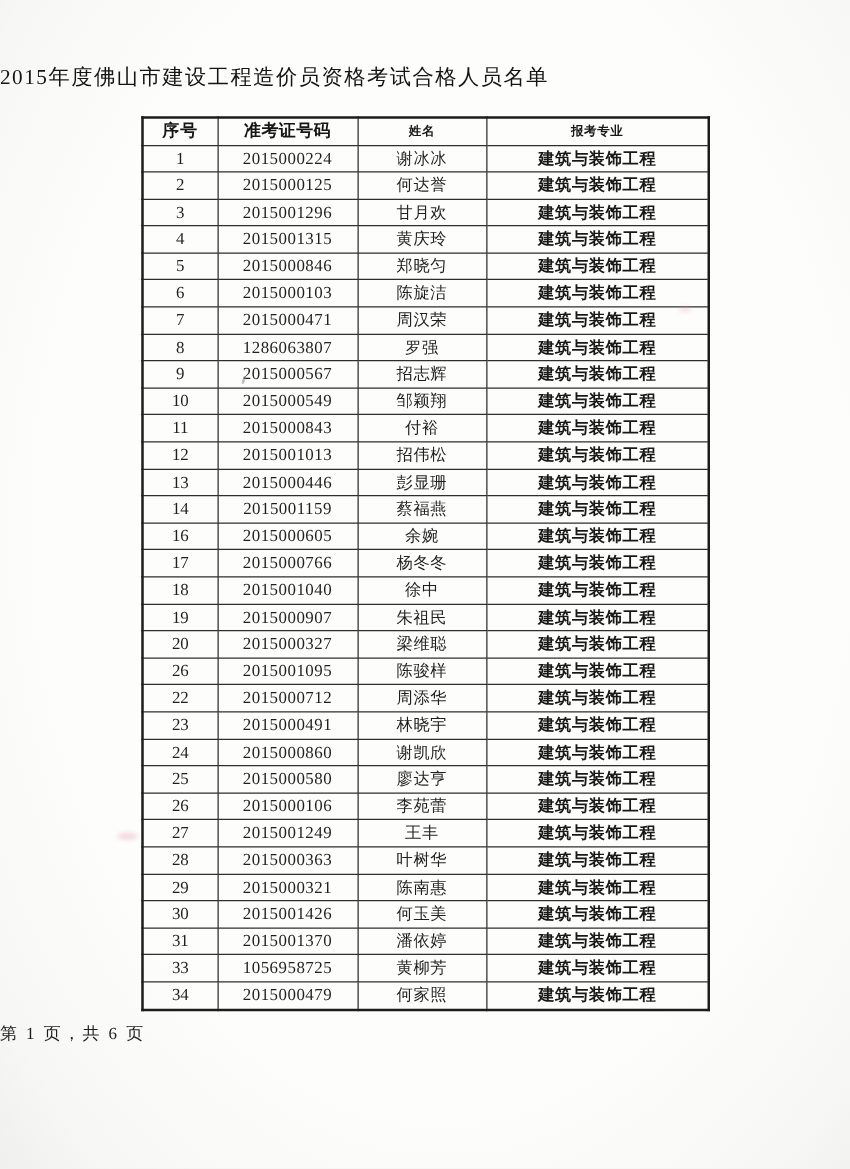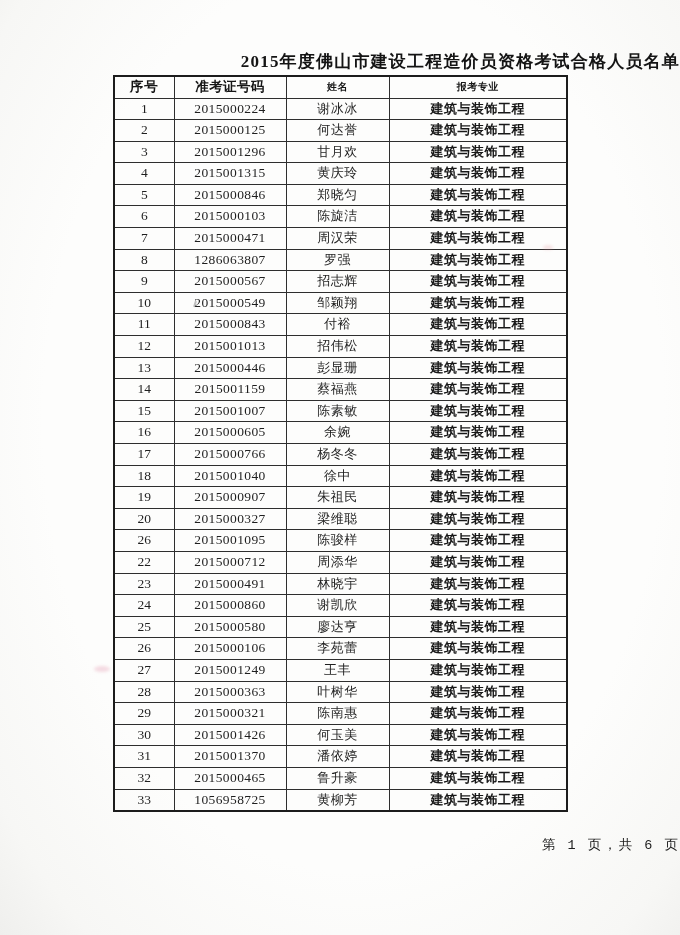--- a/index.html
+++ b/index.html
@@ -10,30 +10,29 @@
     overflow: hidden;
   }
   .page {
     position: relative;
     width: 680px; height: 935px;
     background: radial-gradient(ellipse at 52% 45%, #fdfdfc 62%, #f7f7f5 88%, #efefed 100%);
     color: #1b1b1b;
   }
   .doc-title {
     padding-top: 51px;
-    text-align: right;
+    text-align: left;
     font-size: 17px;
-    font-weight: bold;
+    font-weight: normal;
     letter-spacing: 1.2px;
     color: #141414;
     line-height: 22px;
-    padding-left: 44px;
   }
   table.roster {
-    margin: 2px 0 0 113px;
+    margin: 20px 0 0 113px;
     width: 424px;
     border-collapse: collapse;
     table-layout: fixed;
   }
   table.roster, table.roster th, table.roster td {
     border: 1px solid #2e2e2e;
   }
   table.roster { border: 2px solid #1c1c1c; }
   th {
     height: 22px;
@@ -49,26 +48,25 @@
     line-height: 20.6px;
     color: #1f1f1f;
     white-space: nowrap;
     overflow: hidden;
   }
   .col-serial  { width: 60px;  font-size: 13.5px; }
   .col-ticket  { width: 112px; font-size: 13.5px; letter-spacing: 0.4px; }
   .col-name    { width: 103px; letter-spacing: 0.5px; }
   .col-major   { width: 178px; font-weight: bold; letter-spacing: 0.5px; color: #181818; }
   .page-footer {
-    margin-top: 24px;
-    text-align: right;
+    margin-top: 9px;
+    text-align: left;
     font-size: 13.5px;
     letter-spacing: 2px;
     color: #1d1d1d;
-    font-family: Liberation Mono, monospace;
   }
   
   .artifact { position: absolute; pointer-events: none; }
   .artifact.tick {
     left: 194px; top: 301px; width: 2px; height: 6px;
     background: #8a8a8a; transform: rotate(18deg); opacity: .55;
   }
   .artifact.smudge-a {
     left: 94px; top: 666px; width: 16px; height: 6px;
     background: rgba(224, 140, 165, 0.30); border-radius: 50%; filter: blur(1.5px);
@@ -173,26 +171,20 @@
           <td class="col-name">彭显珊</td>
           <td class="col-major">建筑与装饰工程</td>
         </tr>
         <tr>
           <td class="col-serial">14</td>
           <td class="col-ticket">2015001159</td>
           <td class="col-name">蔡福燕</td>
           <td class="col-major">建筑与装饰工程</td>
         </tr>
         <tr>
-          <td class="col-serial">15</td>
-          <td class="col-ticket">2015001007</td>
-          <td class="col-name">陈素敏</td>
-          <td class="col-major">建筑与装饰工程</td>
-        </tr>
-        <tr>
           <td class="col-serial">16</td>
           <td class="col-ticket">2015000605</td>
           <td class="col-name">余婉</td>
           <td class="col-major">建筑与装饰工程</td>
         </tr>
         <tr>
           <td class="col-serial">17</td>
           <td class="col-ticket">2015000766</td>
           <td class="col-name">杨冬冬</td>
           <td class="col-major">建筑与装饰工程</td>
@@ -275,31 +267,31 @@
           <td class="col-name">何玉美</td>
           <td class="col-major">建筑与装饰工程</td>
         </tr>
         <tr>
           <td class="col-serial">31</td>
           <td class="col-ticket">2015001370</td>
           <td class="col-name">潘依婷</td>
           <td class="col-major">建筑与装饰工程</td>
         </tr>
         <tr>
-          <td class="col-serial">32</td>
-          <td class="col-ticket">2015000465</td>
-          <td class="col-name">鲁升豪</td>
-          <td class="col-major">建筑与装饰工程</td>
-        </tr>
-        <tr>
           <td class="col-serial">33</td>
           <td class="col-ticket">1056958725</td>
           <td class="col-name">黄柳芳</td>
           <td class="col-major">建筑与装饰工程</td>
         </tr>
+        <tr>
+          <td class="col-serial">34</td>
+          <td class="col-ticket">2015000479</td>
+          <td class="col-name">何家照</td>
+          <td class="col-major">建筑与装饰工程</td>
+        </tr>
       </tbody>
   </table>
 
   <div class="page-footer">第 1 页，共 6 页</div>
 
   <div class="artifact tick"></div>
   <div class="artifact smudge-a"></div>
   <div class="artifact smudge-b"></div>
 
 </div>

